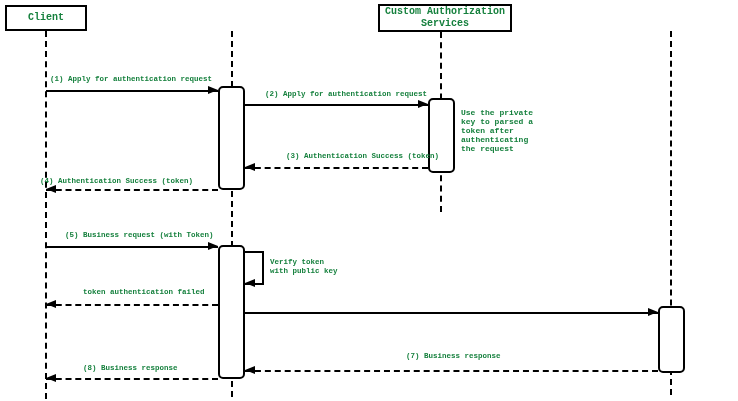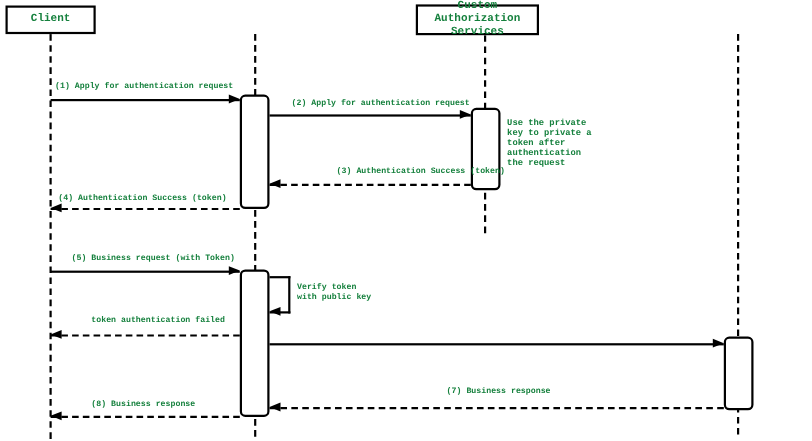--- a/index.html
+++ b/index.html
@@ -50,41 +50,41 @@
 </style>
 </head>
 <body>
 
 <div id="stage">
     <div class="actor-box" style="left: 5px; top: 5px; width: 82px; height: 26px;">
       <span>Client</span>
     </div>
     <div class="lifeline" style="left: 45px; top: 31px; height: 368px;"></div>
     <div class="lifeline" style="left: 231px; top: 31px; height: 366px;"></div>
-    <div class="actor-box" style="left: 378px; top: 4px; width: 112px; height: 28px;">
+    <div class="actor-box" style="left: 378px; top: 4px; width: 134px; height: 28px;">
       <span>Custom Authorization Services</span>
     </div>
     <div class="lifeline" style="left: 440px; top: 32px; height: 180px;"></div>
     <div class="lifeline" style="left: 670px; top: 31px; height: 364px;"></div>
     <div class="activation" style="left: 218px; top: 86px; width: 27px; height: 104px;"></div>
     <div class="activation" style="left: 428px; top: 98px; width: 27px; height: 75px;"></div>
     <div class="activation" style="left: 218px; top: 245px; width: 27px; height: 134px;"></div>
     <div class="activation" style="left: 658px; top: 306px; width: 27px; height: 67px;"></div>
     <div class="msg-line" style="left: 46px; top: 90px; width: 172px;"></div>
     <div class="arrowhead right" style="left: 208px; top: 86px;"></div>
     <div class="msg-label" style="left: 50px; top: 75px;">(1) Apply for authentication request</div>
     <div class="msg-line" style="left: 245px; top: 104px; width: 183px;"></div>
     <div class="arrowhead right" style="left: 418px; top: 100px;"></div>
     <div class="msg-label" style="left: 265px; top: 90px; text-align: center;">(2) Apply for authentication request</div>
     <div class="msg-line dashed" style="left: 245px; top: 167px; width: 183px;"></div>
     <div class="arrowhead left" style="left: 245px; top: 163px;"></div>
-    <div class="msg-label" style="left: 286px; top: 152px; padding-left: 20px;">(3) Authentication Success (token)</div>
+    <div class="msg-label" style="left: 266px; top: 152px; padding-left: 20px;">(3) Authentication Success (token)</div>
     <div class="msg-line dashed" style="left: 46px; top: 189px; width: 172px;"></div>
     <div class="arrowhead left" style="left: 46px; top: 185px;"></div>
-    <div class="msg-label" style="left: 53px; top: 177px;">(4) Authentication Success (token)</div>
+    <div class="msg-label" style="left: 40px; top: 177px;">(4) Authentication Success (token)</div>
     <div class="msg-line" style="left: 46px; top: 246px; width: 172px;"></div>
     <div class="arrowhead right" style="left: 208px; top: 242px;"></div>
     <div class="msg-label" style="left: 65px; top: 231px;">(5) Business request (with Token)</div>
     <div class="msg-line dashed" style="left: 46px; top: 304px; width: 172px;"></div>
     <div class="arrowhead left" style="left: 46px; top: 300px;"></div>
     <div class="msg-label" style="left: 83px; top: 288px;">token authentication failed</div>
     <div class="msg-line" style="left: 245px; top: 312px; width: 413px;"></div>
     <div class="arrowhead right" style="left: 648px; top: 308px;"></div>
     <div class="msg-line dashed" style="left: 245px; top: 370px; width: 413px;"></div>
     <div class="arrowhead left" style="left: 245px; top: 366px;"></div>
@@ -93,18 +93,18 @@
     <div class="arrowhead left" style="left: 46px; top: 374px;"></div>
     <div class="msg-label" style="left: 83px; top: 364px;">(8) Business response</div>
     <div class="self-loop" style="left: 245px; top: 251px; width: 19px; height: 34px;"></div>
     <div class="arrowhead left" style="left: 245px; top: 279px;"></div>
     <div class="multiline-label" style="left: 270px; top: 258px;">
       <div>Verify token</div>
       <div>with public key</div>
     </div>
     <div class="note-text" style="left: 461px; top: 108px;">
       <div>Use the private</div>
-      <div>key to private a</div>
+      <div>key to parsed a</div>
       <div>token after</div>
-      <div>authentication</div>
+      <div>authenticating</div>
       <div>the request</div>
     </div>
   </div>
 
 </body></html>

